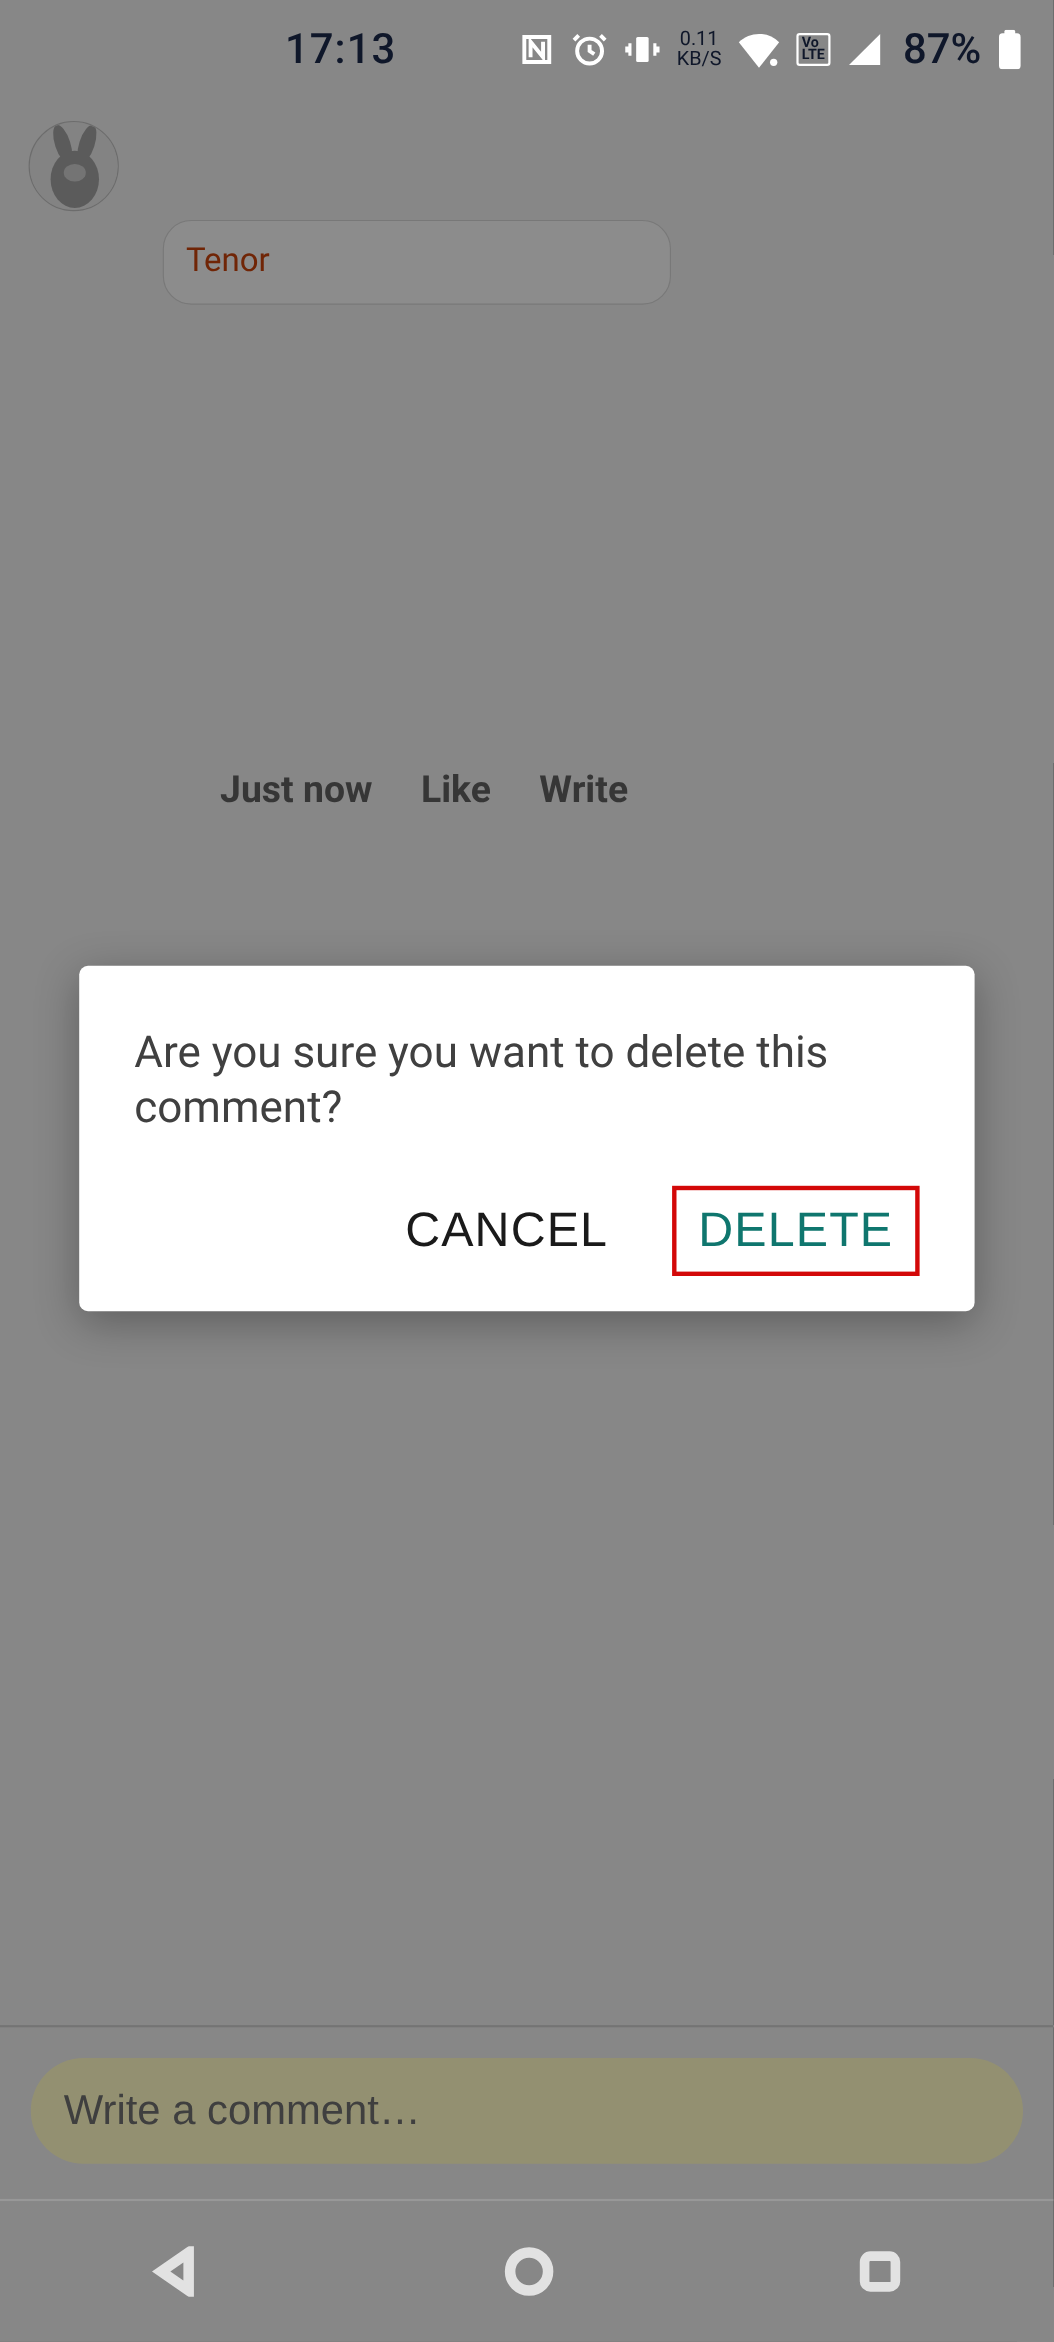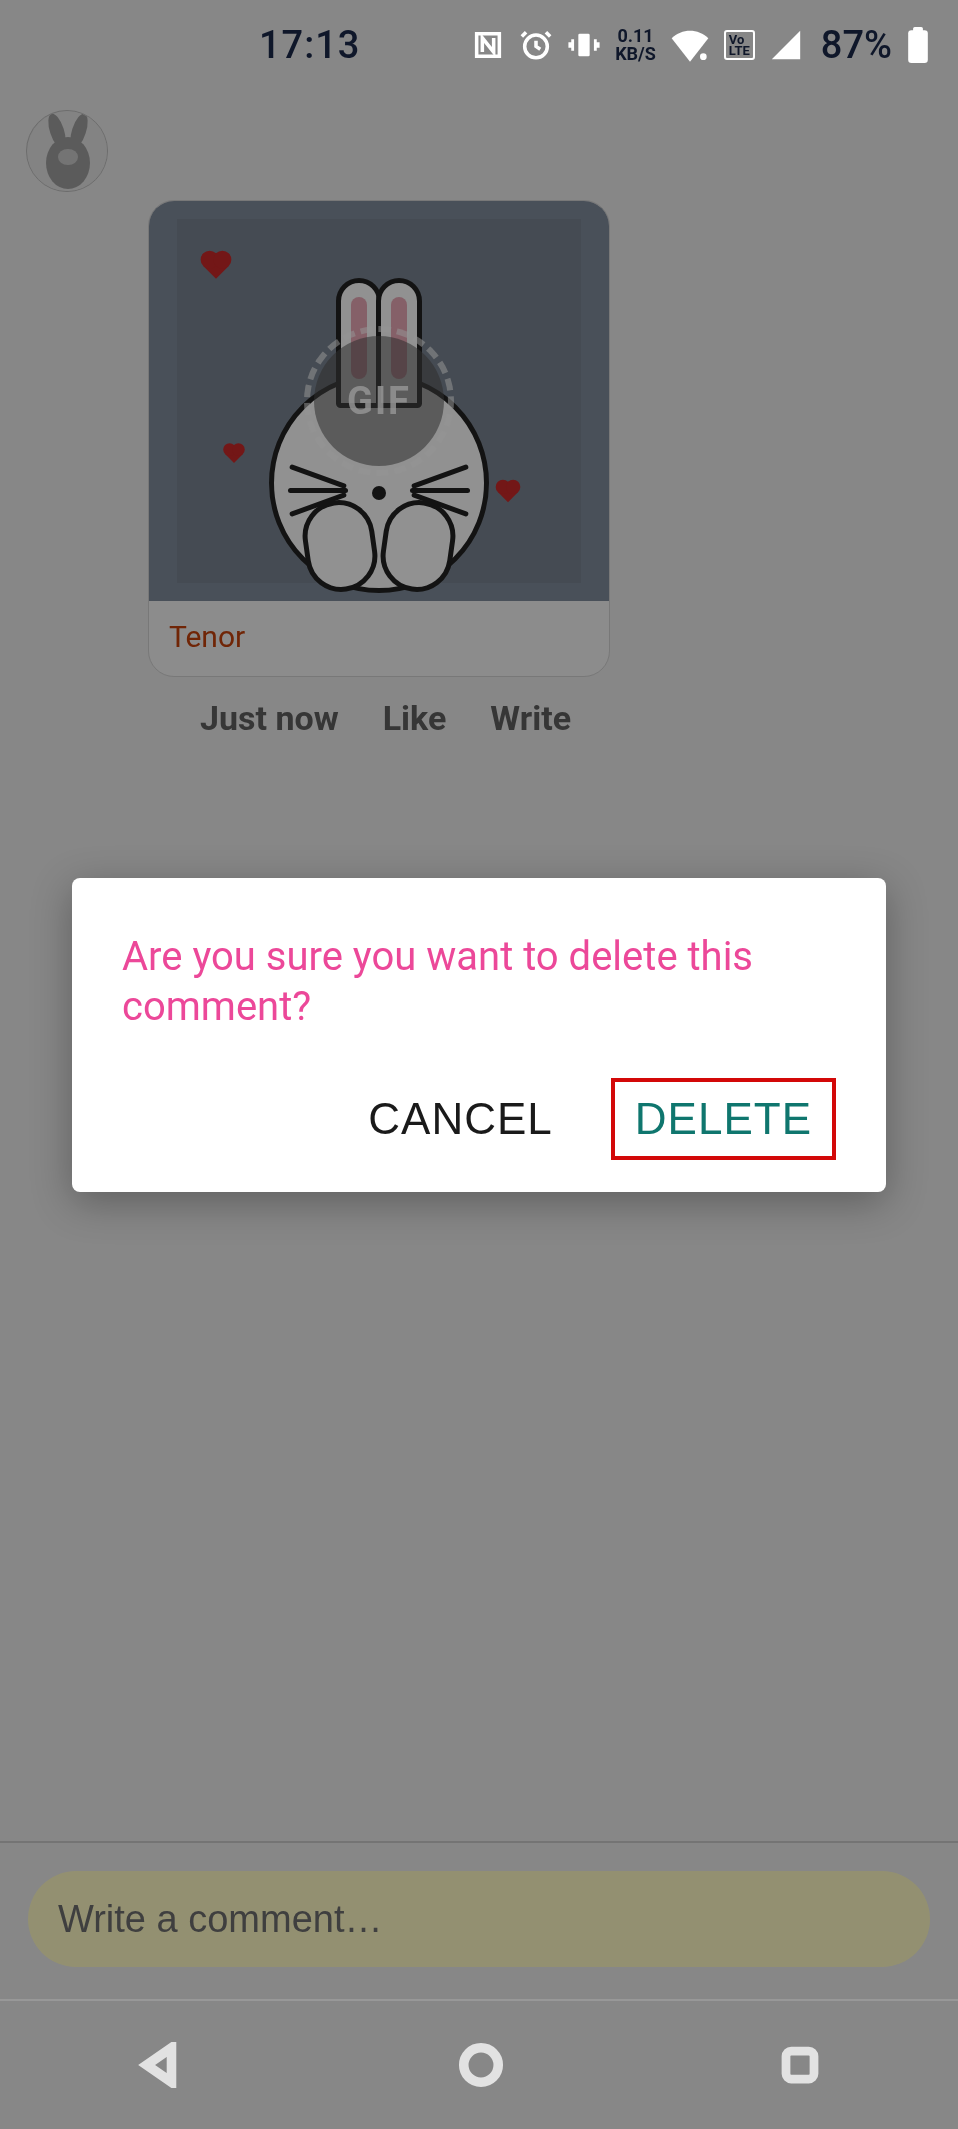--- a/index.html
+++ b/index.html
@@ -21,21 +21,21 @@
     position: absolute; top:0; left:0; right:0; height:90px;
     display:flex; align-items:center; justify-content:flex-end;
     padding: 0 28px 0 0;
     color:#0f172a;
     font-size:34px; font-weight:500;
     z-index: 20;
   }
   .status-bar .time { position:absolute; left:50%; transform:translateX(-220px); font-size:38px; letter-spacing:1px;}
   .status-icons { display:flex; align-items:center; gap:14px; }
   .status-icons svg { fill:#fff; }
-  .kbs { font-size:18px; line-height:18px; text-align:center; font-weight:700;}
+  .kbs { font-size:18px; line-height:18px; text-align:center; font-weight:400;}
   .volte { border:2.5px solid #fff; border-radius:3px; padding:2px 3px; font-size:16px; line-height:16px; font-weight:700;}
   .batt-txt{ font-size:38px; font-weight:500; margin-left:4px;}
   
   .avatar {
     position:absolute; top:110px; left:26px;
     width:82px; height:82px; border-radius:50%;
     background:#d9d9d9;
     border:1px solid #bbb;
     overflow:hidden; z-index:1;
   }
@@ -98,21 +98,21 @@
   .comp-divider{position:absolute; left:0; right:0; bottom:286px; height:2px; background:#c9c9c9; z-index:1;}
   
   .dialog {
     position:absolute; left:72px; right:72px;
     top:878px;
     background:#fff; border-radius:8px;
     padding:54px 50px 32px 50px;
     z-index:30;
     box-shadow:0 10px 40px rgba(0,0,0,0.3);
   }
-  .dialog-msg { font-size:40px; color:#ec4899; line-height:1.25; }
+  .dialog-msg { font-size:40px; color:#404040; line-height:1.25; }
   .dialog-actions { display:flex; justify-content:flex-end; gap:40px; margin-top:46px; align-items:center;}
   .dlg-btn { font-size:44px; font-weight:500; letter-spacing:1px; padding:14px 18px; background:none; border:none; cursor:pointer;}
   .dlg-cancel { color:#1a1a1a; }
   .dlg-delete { color:#0f766e; border:4px solid #d30808; padding:12px 20px;}
   
   .bunny-body{position:absolute; bottom:-10px; left:50%; transform:translateX(-50%); width:220px; height:220px; border-radius:50%; background:#fafafa; border:5px solid #222;}
   .bunny-ear{position:absolute; width:46px; height:130px; background:#fafafa; border:5px solid #222; border-radius:40px 40px 8px 8px; top:-100px;}
   .bunny-ear.left{left:62px;} .bunny-ear.right{right:62px;}
   .bunny-ear-inner{position:absolute; top:14px; left:10px; right:10px; bottom:24px; background:#e6a5b3; border-radius:20px;}
   .bunny-paw{position:absolute; width:72px; height:92px; background:#fafafa; border:5px solid #222; border-radius:40px; bottom:-4px;}
@@ -169,46 +169,20 @@
     <svg viewBox="0 0 82 82" width="82" height="82">
       <circle cx="41" cy="41" r="41" fill="#e2e2e2"></circle>
       <ellipse cx="41" cy="52" rx="22" ry="26" fill="#9e9e9e"></ellipse>
       <ellipse cx="30" cy="20" rx="7" ry="18" fill="#9e9e9e" transform="rotate(-18 30 20)"></ellipse>
       <ellipse cx="52" cy="20" rx="7" ry="18" fill="#9e9e9e" transform="rotate(18 52 20)"></ellipse>
       <ellipse cx="41" cy="46" rx="10" ry="8" fill="#c9c9c9"></ellipse>
     </svg>
   </div>
 
   <div class="comment-card">
-    <div class="gif-box">
-      <div class="gif-inner">
-        <div class="heart" style="top:38px;left:30px"></div>
-        <div class="heart" style="bottom:120px;left:48px; transform:rotate(45deg) scale(0.7)"></div>
-        <div class="heart" style="bottom:82px;right:64px; transform:rotate(45deg) scale(0.8)"></div>
-        <div class="bunny-body">
-          <div class="bunny-ear left">
-              <div class="bunny-ear-inner"></div>
-            </div>
-          <div class="bunny-ear right">
-              <div class="bunny-ear-inner"></div>
-            </div>
-          <div class="bunny-nose"></div>
-          <div class="whisker w1"></div>
-            <div class="whisker w2"></div>
-            <div class="whisker w3"></div>
-          <div class="whisker w4"></div>
-            <div class="whisker w5"></div>
-            <div class="whisker w6"></div>
-          <div class="bunny-paw left"></div>
-            <div class="bunny-paw right"></div>
-        </div>
-        <div class="gif-badge-ring"></div>
-        <div class="gif-badge">GIF</div>
-      </div>
-    </div>
     <div class="source-label">Tenor</div>
   </div>
 
   <div class="comment-actions">
     <span>Just now</span>
     <span>Like</span>
     <span>Write</span>
   </div>
 
   <div class="comp-divider"></div>

